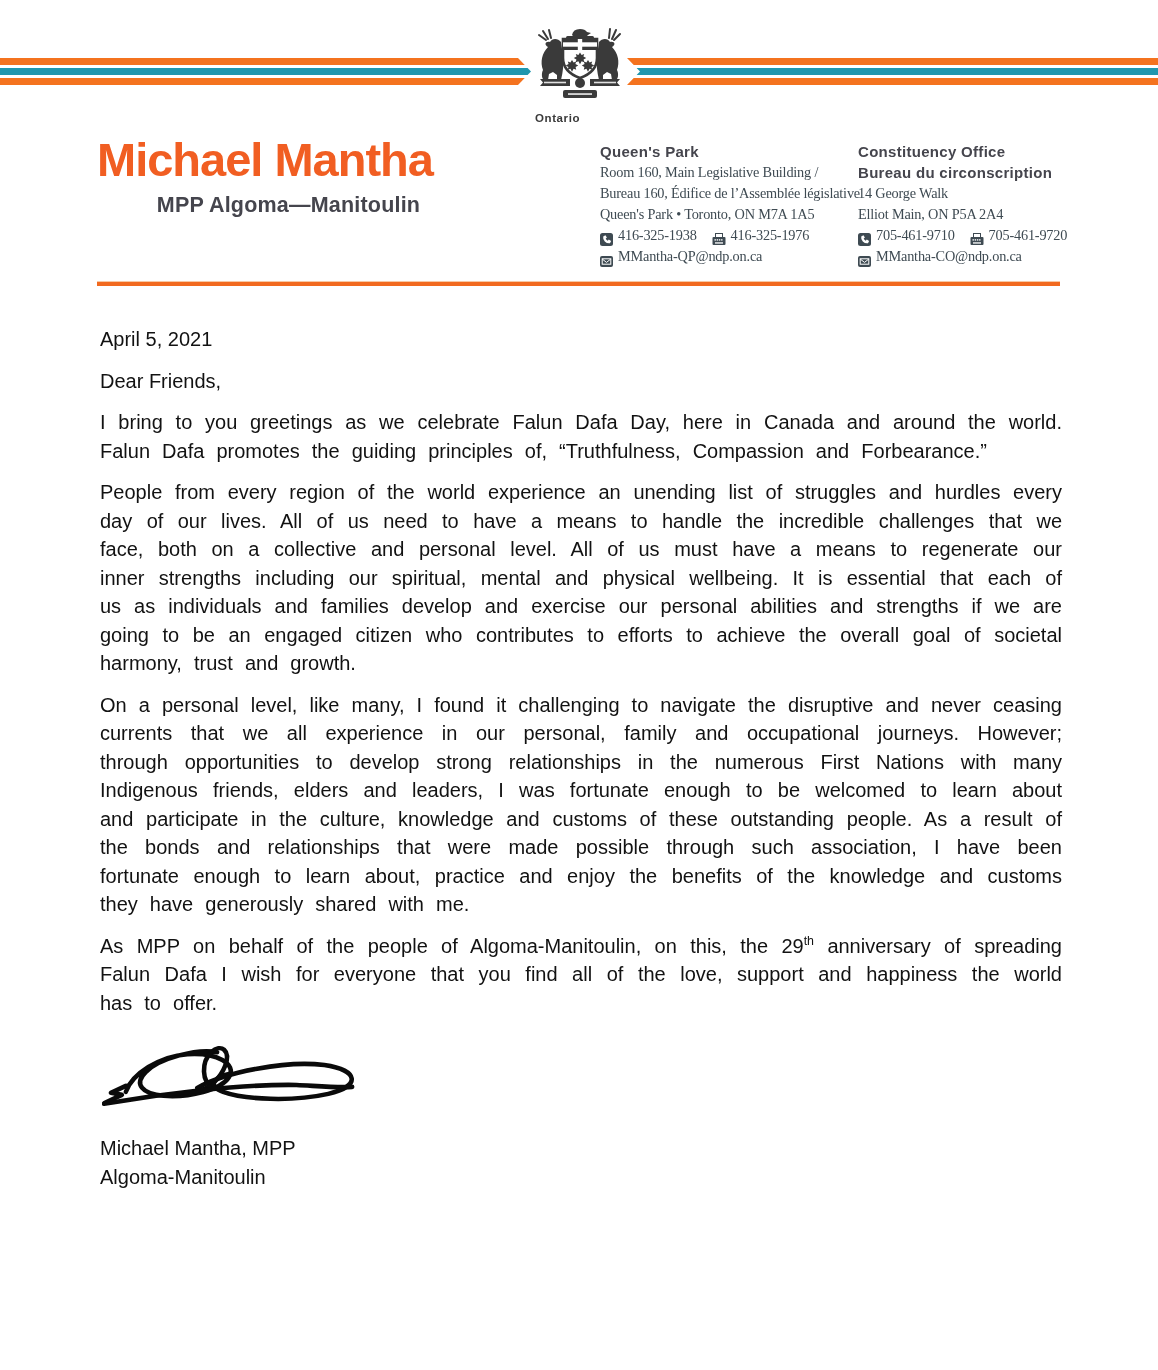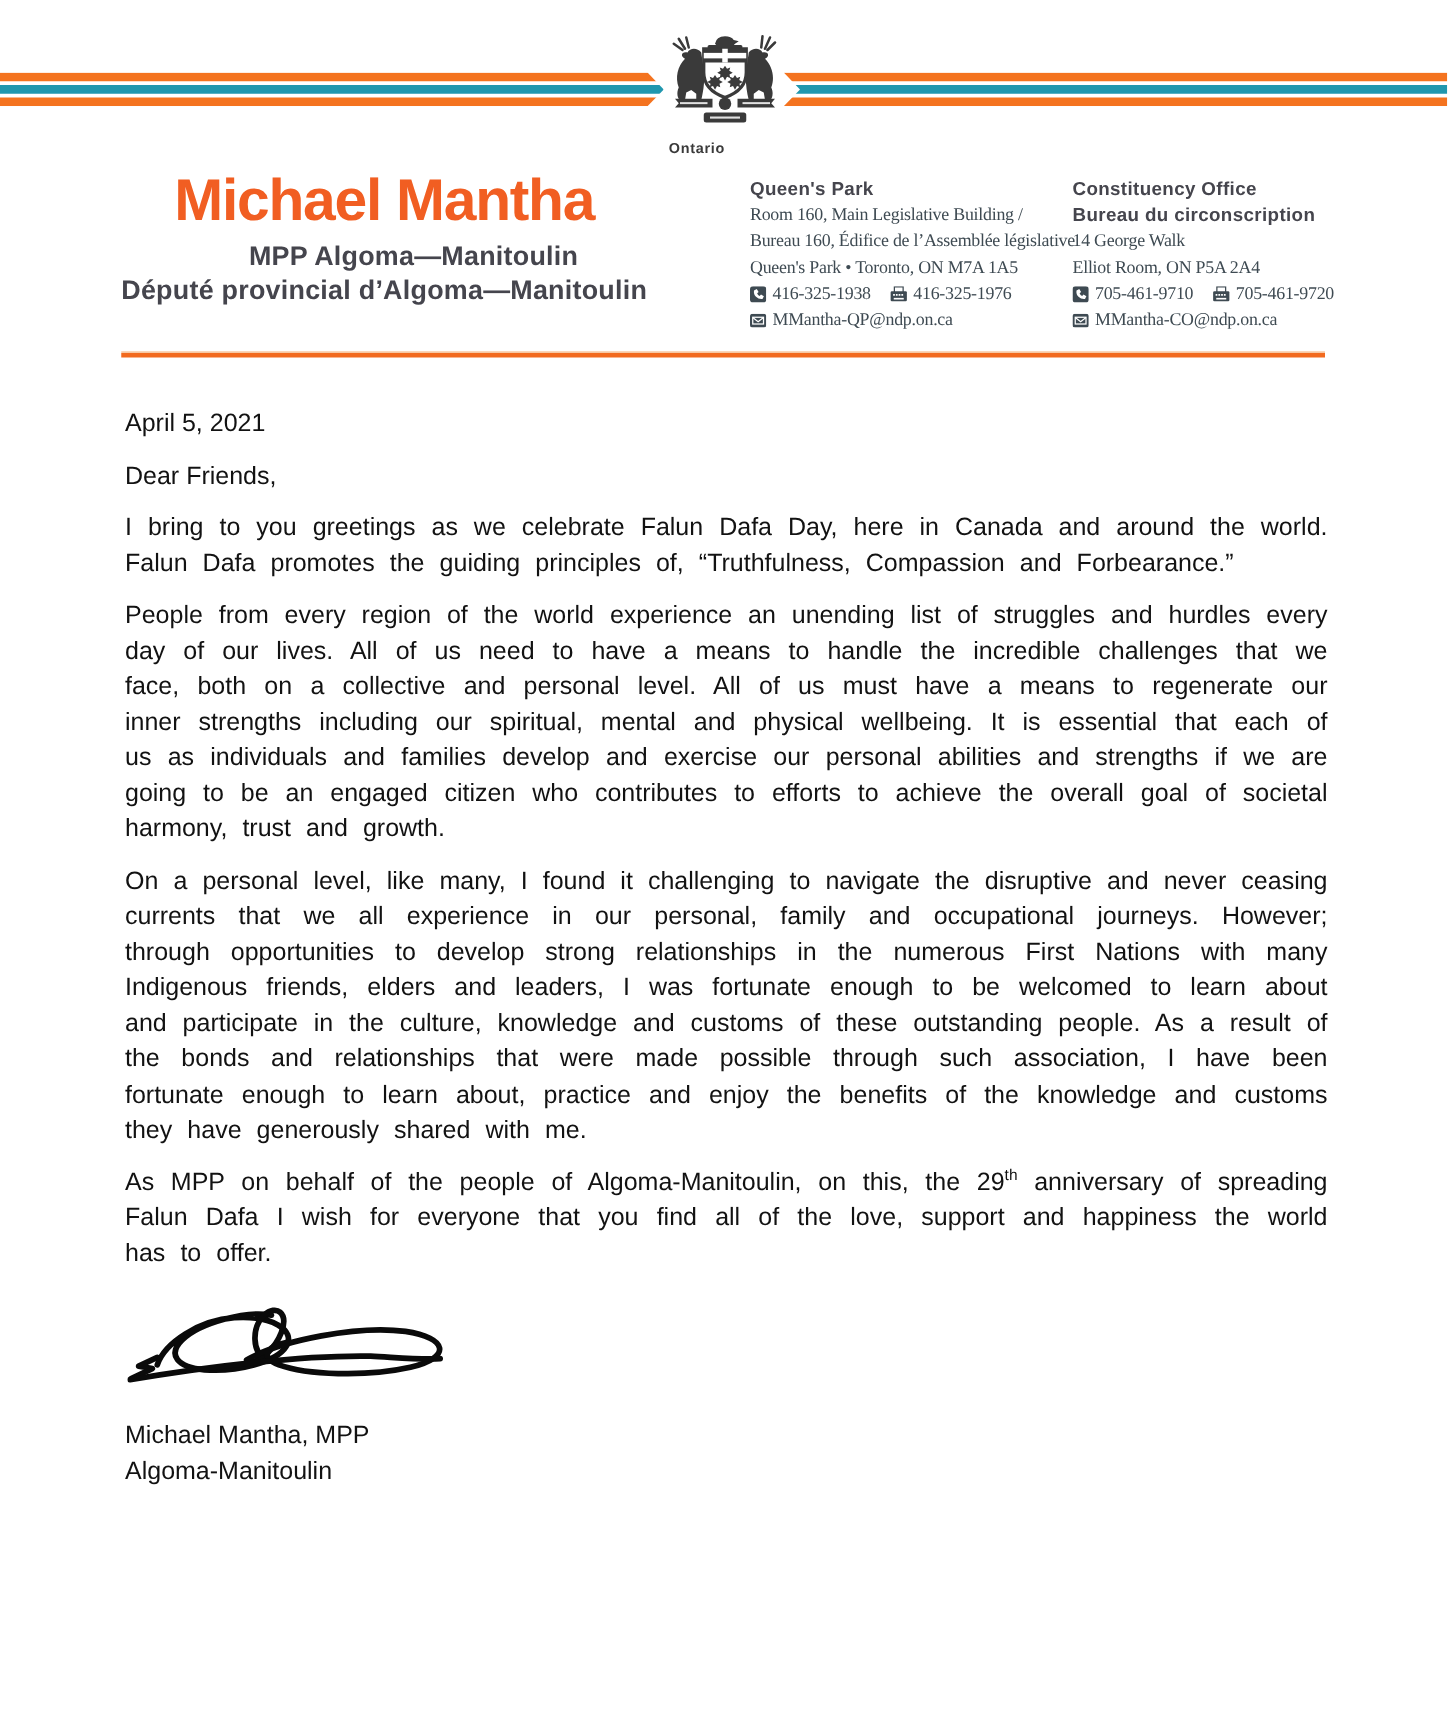--- a/index.html
+++ b/index.html
@@ -23,21 +23,21 @@
   .identity{position:absolute;left:97px;top:136px;text-align:center;}
   .name{font-size:47px;font-weight:800;letter-spacing:-1px;line-height:47px;color:var(--brand_orange);}
   .mtitle{font-size:21.5px;font-weight:700;letter-spacing:.2px;line-height:27px;color:var(--heading_gray);}
   .mtitle.first{margin-top:9px;margin-left:47px;}
   
   .office{position:absolute;top:141px;line-height:21px;white-space:nowrap;}
   .office-qp{left:600px;}
   .office-co{left:858px;}
   .office-heading{font-size:15px;font-weight:700;letter-spacing:.3px;color:var(--heading_gray);}
   .office-line{font-family:"Liberation Serif",serif;font-size:14.3px;letter-spacing:-.2px;color:var(--serif_slate);}
-  .contact{display:flex;align-items:center;gap:5px;}
+  .contact{display:flex;align-items:flex-end;gap:5px;}
   .contact .gap{width:5px;}
   .ic{display:inline-flex;align-items:center;}
   
   .rule{position:absolute;left:97px;top:281px;width:963px;height:5px;
     background:linear-gradient(to bottom,#f8c9a4 0 22%,var(--rule_orange) 22% 100%);}
   
   .letter{position:absolute;left:100px;top:325px;width:962px;
     font-size:20px;line-height:28.5px;color:var(--body_black);}
   .letter p{margin:0 0 13px 0;}
   .just{text-align:justify;word-spacing:6.5px;}
@@ -98,21 +98,20 @@
             <path d="M0 -5 L1.6 -2.6 4.2 -3.6 3.4 -1 6.2 .6 3.6 2 4.2 4.8 1.6 3.8 0 6.8 -1.6 3.8 -4.2 4.8 -3.6 2 -6.2 .6 -3.4 -1 -4.2 -3.6 -1.6 -2.6 Z"></path>
           </g>
       </g>
     </svg>
     <div class="crest-caption">Ontario</div>
   </div>
 
   <div class="identity">
     <div class="name">Michael Mantha</div>
     <div class="mtitle first">MPP Algoma—Manitoulin</div>
-    <div class="mtitle">Député provincial d’Algoma—Manitoulin</div>
   </div>
 
   <div class="office office-qp">
     <div class="office-heading">Queen's Park</div>
     <div class="office-line">Room 160, Main Legislative Building /</div>
     <div class="office-line">Bureau 160, Édifice de l’Assemblée législative</div>
     <div class="office-line">Queen's Park  •  Toronto, ON  M7A 1A5</div>
     <div class="office-line contact">
       <span class="ic">
         <svg viewBox="0 0 13 13" width="13" height="13">
@@ -148,21 +147,21 @@
           </svg>
       </span>
       <span>MMantha-QP@ndp.on.ca</span>
     </div>
   </div>
 
   <div class="office office-co">
     <div class="office-heading">Constituency Office</div>
     <div class="office-heading">Bureau du circonscription</div>
     <div class="office-line">14 George Walk</div>
-    <div class="office-line">Elliot Room, ON  P5A 2A4</div>
+    <div class="office-line">Elliot Main, ON  P5A 2A4</div>
     <div class="office-line contact">
       <span class="ic">
         <svg viewBox="0 0 13 13" width="13" height="13">
             <rect width="13" height="13" rx="2.5" fill="#3E4A52"></rect>
             <path d="M3.2 3.4 l2.2 -1.2 1.5 2.3 -1.2 1.1 q.5 1.6 2 2.1 l1.1 -1.2 2.3 1.4 -1.1 2.3 q-3 .4 -5.2 -1.8 q-2.1 -2.1 -1.6 -5 z" fill="#fff"></path>
           </svg>
       </span>
       <span>705-461-9710</span>
       <span class="gap"></span>
       <span class="ic">

